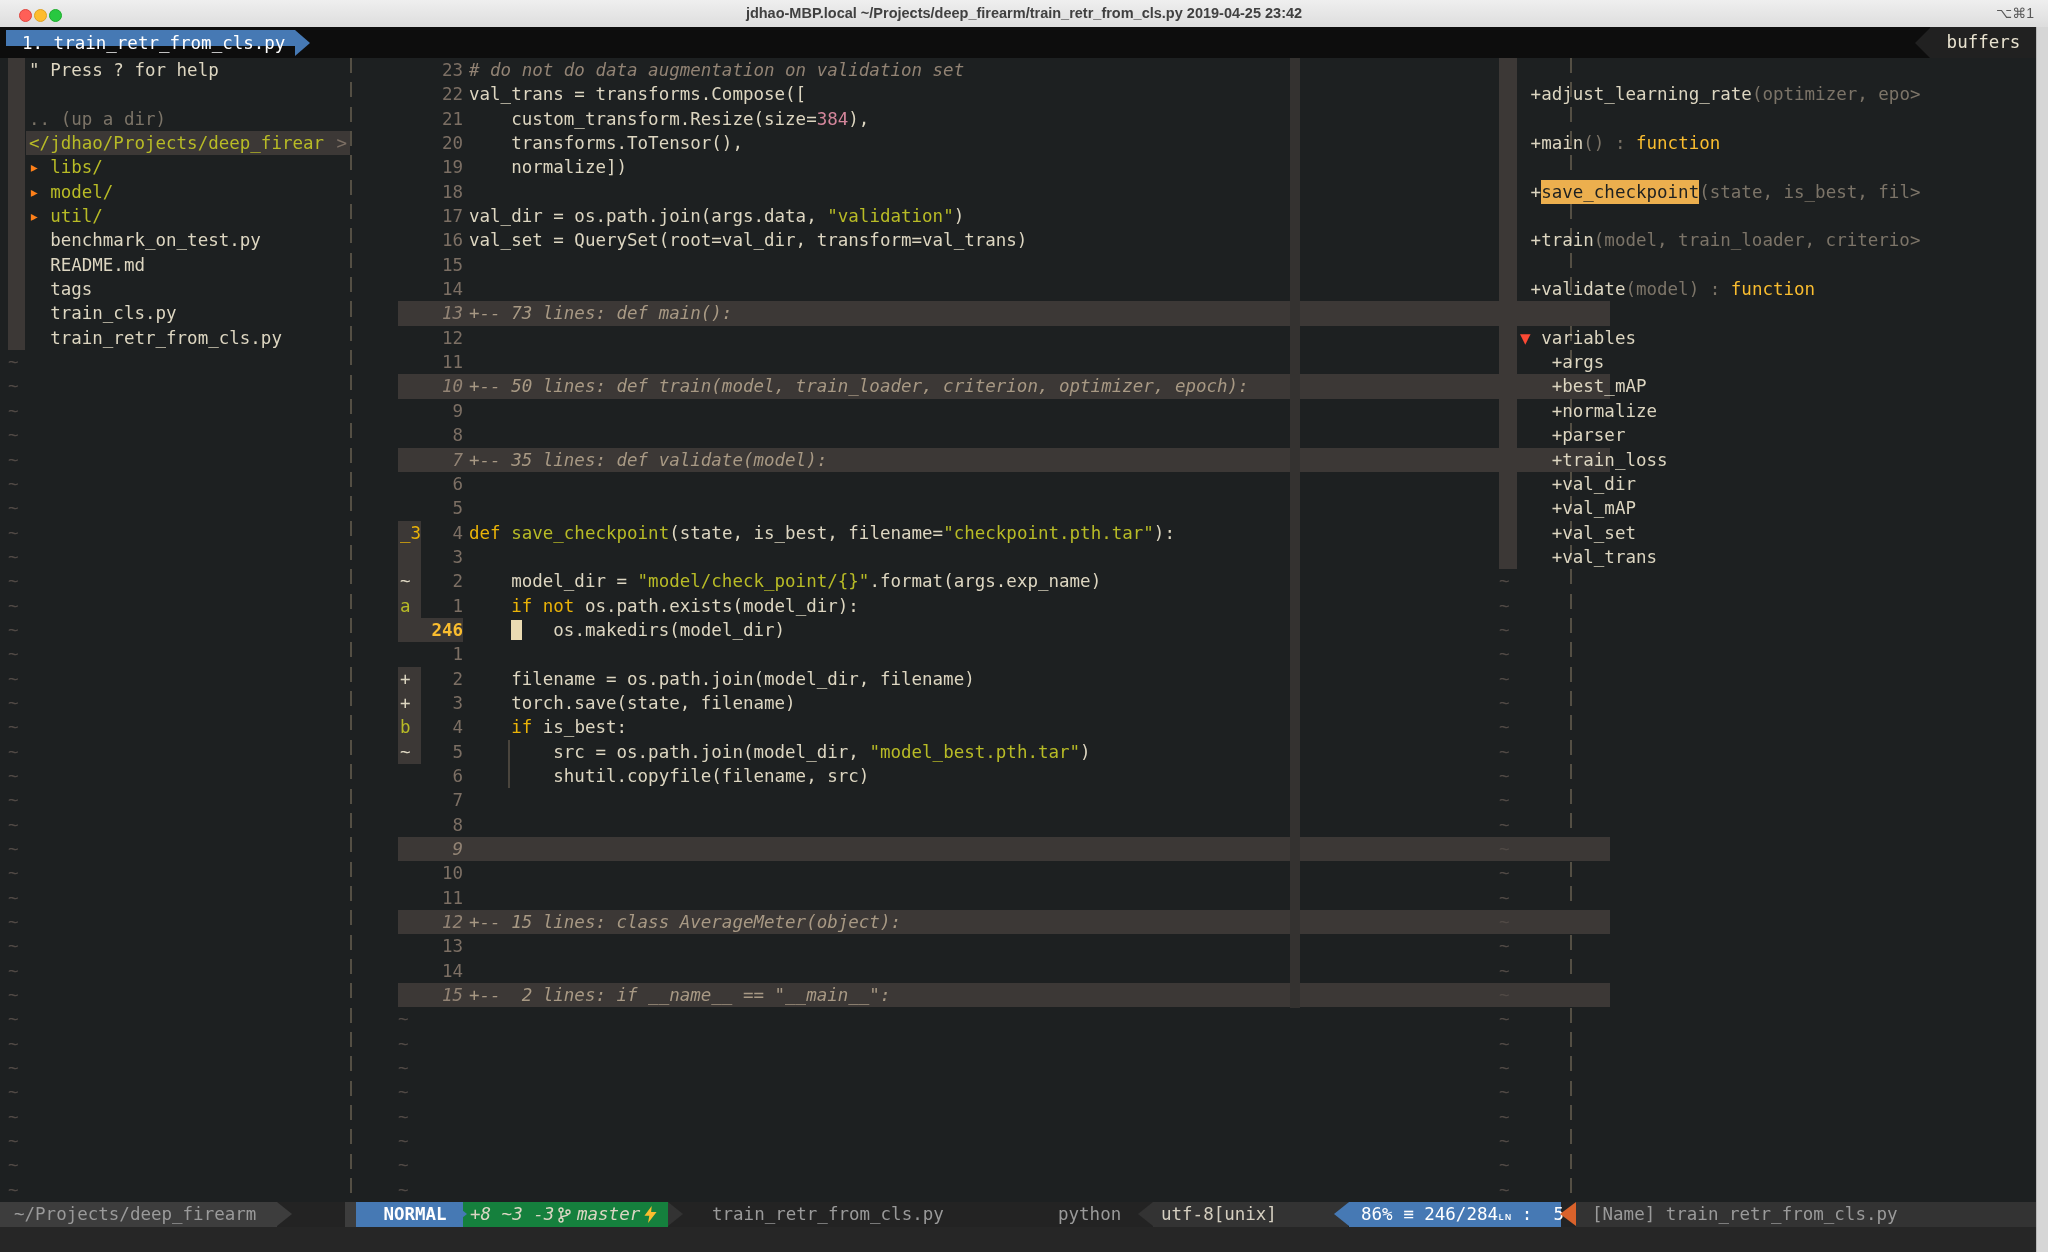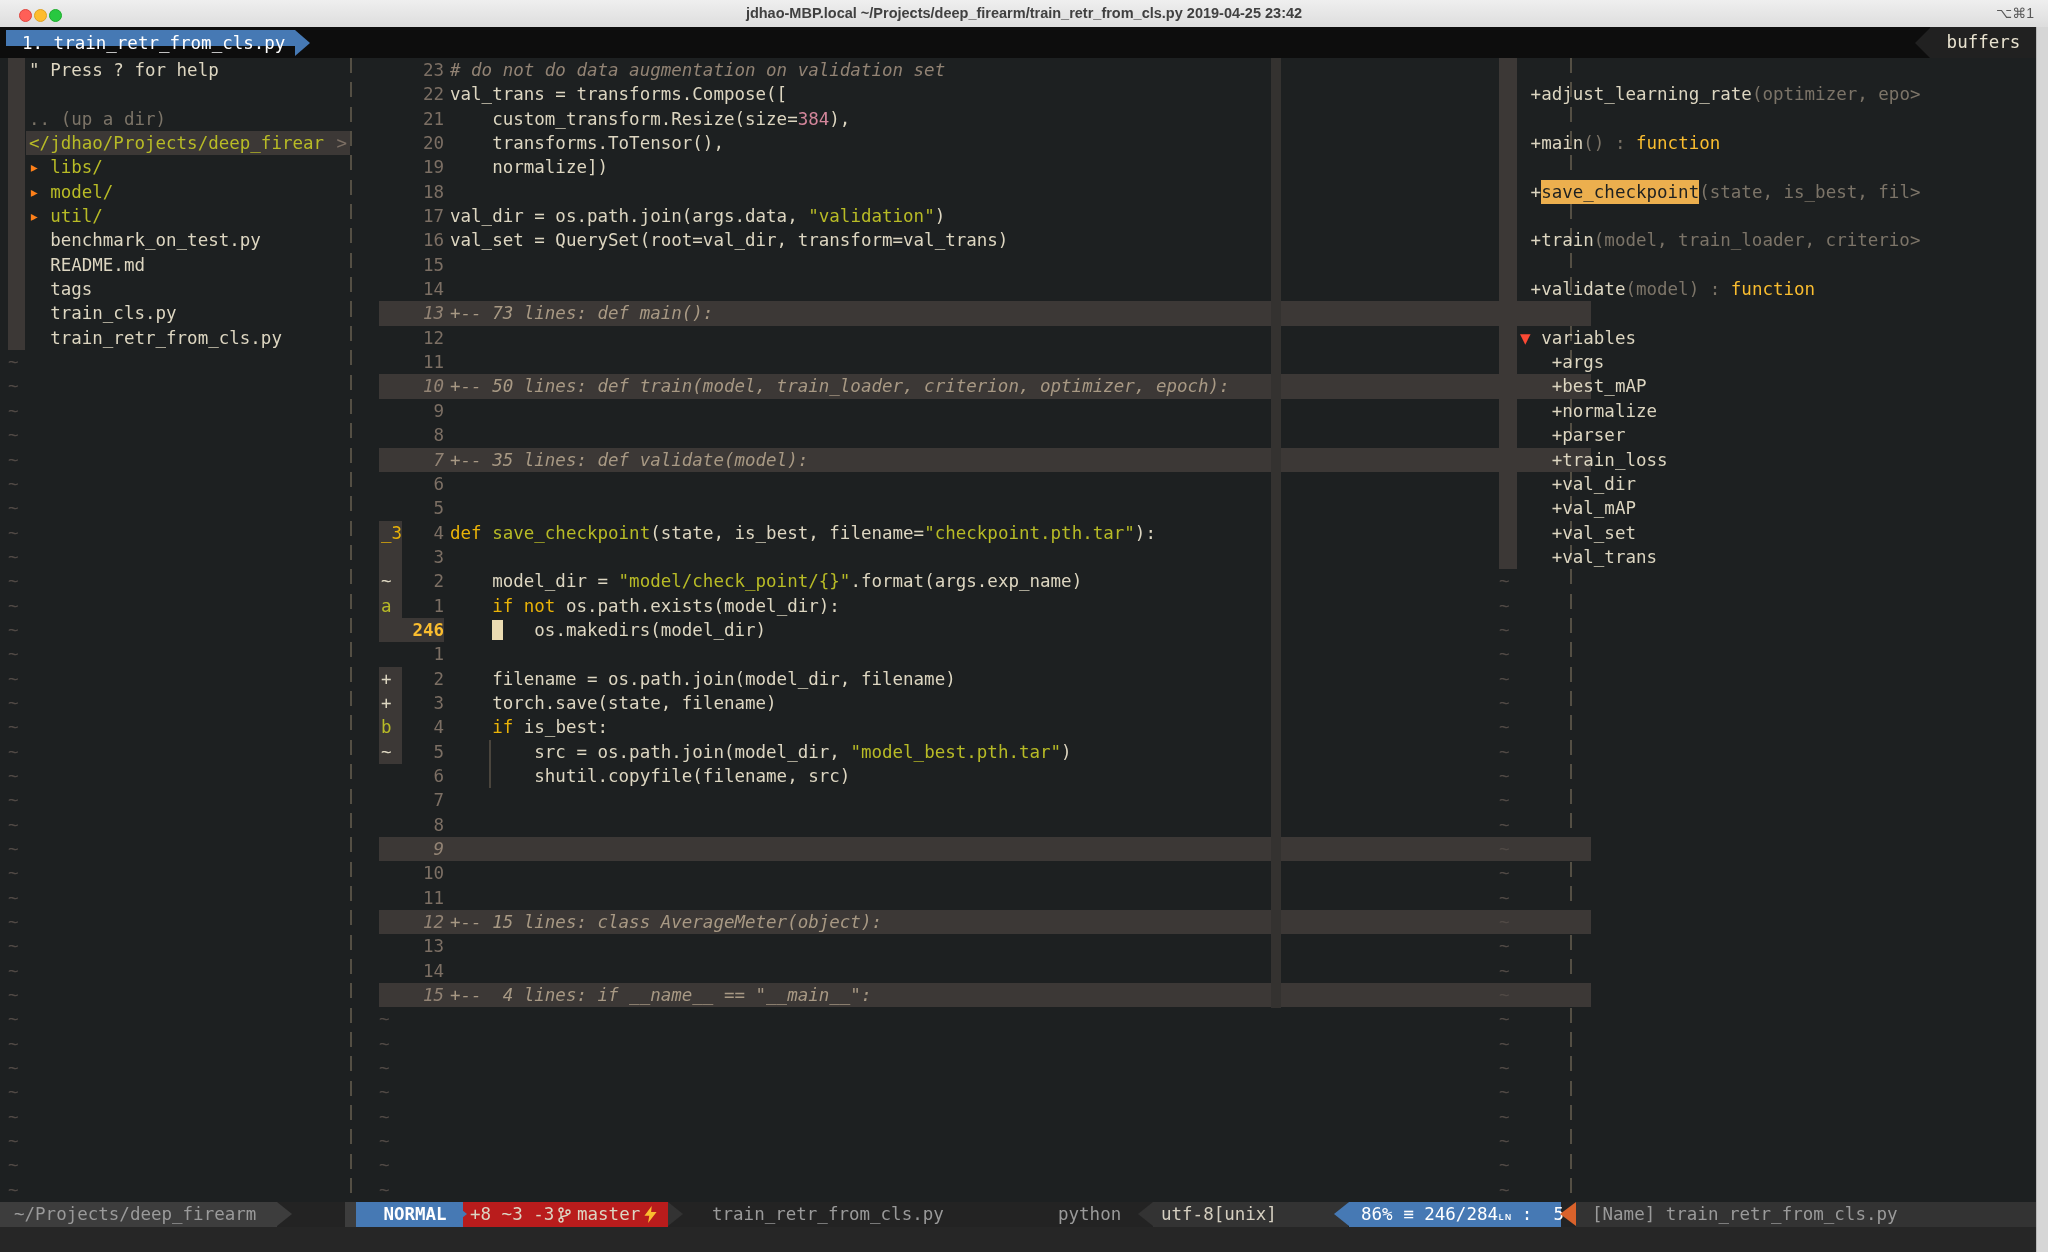--- a/index.html
+++ b/index.html
@@ -25,21 +25,21 @@
   .buffers-block{position:absolute;right:0;top:0;height:31px;background:#212121;
     width:107px;color:#e8e2cf;text-align:center;line-height:31px;}
   .buffers-arrow{position:absolute;right:107px;top:1px;width:0;height:0;
     border-top:15px solid transparent;border-bottom:15px solid transparent;border-right:15px solid #212121;}
   
   .pane{position:absolute;top:58px;}
   .row{height:24.35px;display:flex;align-items:stretch;white-space:pre;}
   .row span{white-space:pre;}
   #nerdtree{left:0;width:350px;padding:0;}
   #nerdtree .row{padding-left:8px;}
-  #editor{left:334px;width:1212px;padding-left:45px;}
+  #editor{left:353px;width:1212px;padding-left:45px;}
   #tagbar{left:1495px;width:463px;}
   #tagbar .row{padding-left:4px;}
   .scroll-strip{position:absolute;background:#3c3836;}
   #nt-strip{left:8px;top:0;width:17px;height:292px;}
   #tb-strip{left:4px;top:0;width:18px;height:511px;}
   .tilde{color:#504945;}
   
   .nt-hl{background:linear-gradient(90deg,transparent 26px,#3c3836 26px);}
   .trunc{margin-left:auto;color:#7c6f64;padding-right:3px;}
   
@@ -68,21 +68,21 @@
   
   .vsep{position:absolute;top:58px;height:1144px;width:2px;
     background:repeating-linear-gradient(180deg,#544f44 0 15px,transparent 15px 24.35px);}
   
   .statusline{position:absolute;left:0;top:1202px;width:2037px;height:25px;background:#232323;}
   .sl-seg{position:absolute;top:0;height:25px;line-height:25px;white-space:pre;}
   .sl-tri{position:absolute;top:0;width:0;height:0;border-top:12.5px solid transparent;border-bottom:12.5px solid transparent;}
   .sl-nerdpath{left:0;width:277px;background:#3d3d3d;color:#9a9a9a;padding-left:14px;box-sizing:border-box;}
   .tri-nerd{left:277px;border-left:15px solid #3d3d3d;}
   .sl-sliver{left:345px;width:11px;background:#3d3d3d;}
-  .sl-b{left:452px;width:216px;background:#b91c1c;}
+  .sl-b{left:452px;width:216px;background:#15803d;font-style:italic;}
   .sl-mode{left:356px;width:96px;background:#4679b4;color:#ffffff;font-weight:bold;text-align:center;padding-left:11px;}
   .tri-mode{left:452px;border-left:15px solid #4679b4;}
   .hunks{position:absolute;left:18px;top:0;color:#dcd6c4;}
   .branch-wrap{position:absolute;left:106px;top:0;color:#dcd6c4;display:flex;align-items:center;height:25px;}
   .tri-b{left:668px;border-left:15px solid #333333;}
   .sl-file{left:712px;color:#9a9a9a;}
   .sl-ft{left:1058px;color:#9a9a9a;}
   .tri-y{left:1138px;border-right:15px solid #333333;}
   .sl-y{left:1153px;width:195px;background:#333333;color:#d5cfc0;padding-left:8px;box-sizing:border-box;}
   .tri-blue{left:1334px;border-right:15px solid #4679b4;}
@@ -205,21 +205,21 @@
       <div class="row"><span class="sign sbg c-fg">~</span><span class="num">5</span><span class="code"><span class="c-fg">        src = os.path.join(model_dir, </span><span class="c-green">"model_best.pth.tar"</span><span class="c-fg">)</span></span></div>
       <div class="row"><span class="sign"></span><span class="num">6</span><span class="code"><span class="c-fg">        shutil.copyfile(filename, src)</span></span></div>
       <div class="row"><span class="sign"></span><span class="num">7</span><span class="code"></span></div>
       <div class="row"><span class="sign"></span><span class="num">8</span><span class="code"></span></div>
       <div class="row fold"><span class="sign"></span><span class="num">9</span></div>
       <div class="row"><span class="sign"></span><span class="num">10</span><span class="code"></span></div>
       <div class="row"><span class="sign"></span><span class="num">11</span><span class="code"></span></div>
       <div class="row fold"><span class="sign"></span><span class="num">12</span><span class="code">+-- 15 lines: class AverageMeter(object):</span></div>
       <div class="row"><span class="sign"></span><span class="num">13</span><span class="code"></span></div>
       <div class="row"><span class="sign"></span><span class="num">14</span><span class="code"></span></div>
-      <div class="row fold"><span class="sign"></span><span class="num">15</span><span class="code">+--  4 lines: if __name__ == "__main__":</span></div>
+      <div class="row fold"><span class="sign"></span><span class="num">15</span><span class="code">+--  2 lines: if __name__ == "__main__":</span></div>
       <div class="row"><span class="tilde">~</span></div>
       <div class="row"><span class="tilde">~</span></div>
       <div class="row"><span class="tilde">~</span></div>
       <div class="row"><span class="tilde">~</span></div>
       <div class="row"><span class="tilde">~</span></div>
       <div class="row"><span class="tilde">~</span></div>
       <div class="row"><span class="tilde">~</span></div>
       <div class="row"><span class="tilde">~</span></div>
     </div>
 

